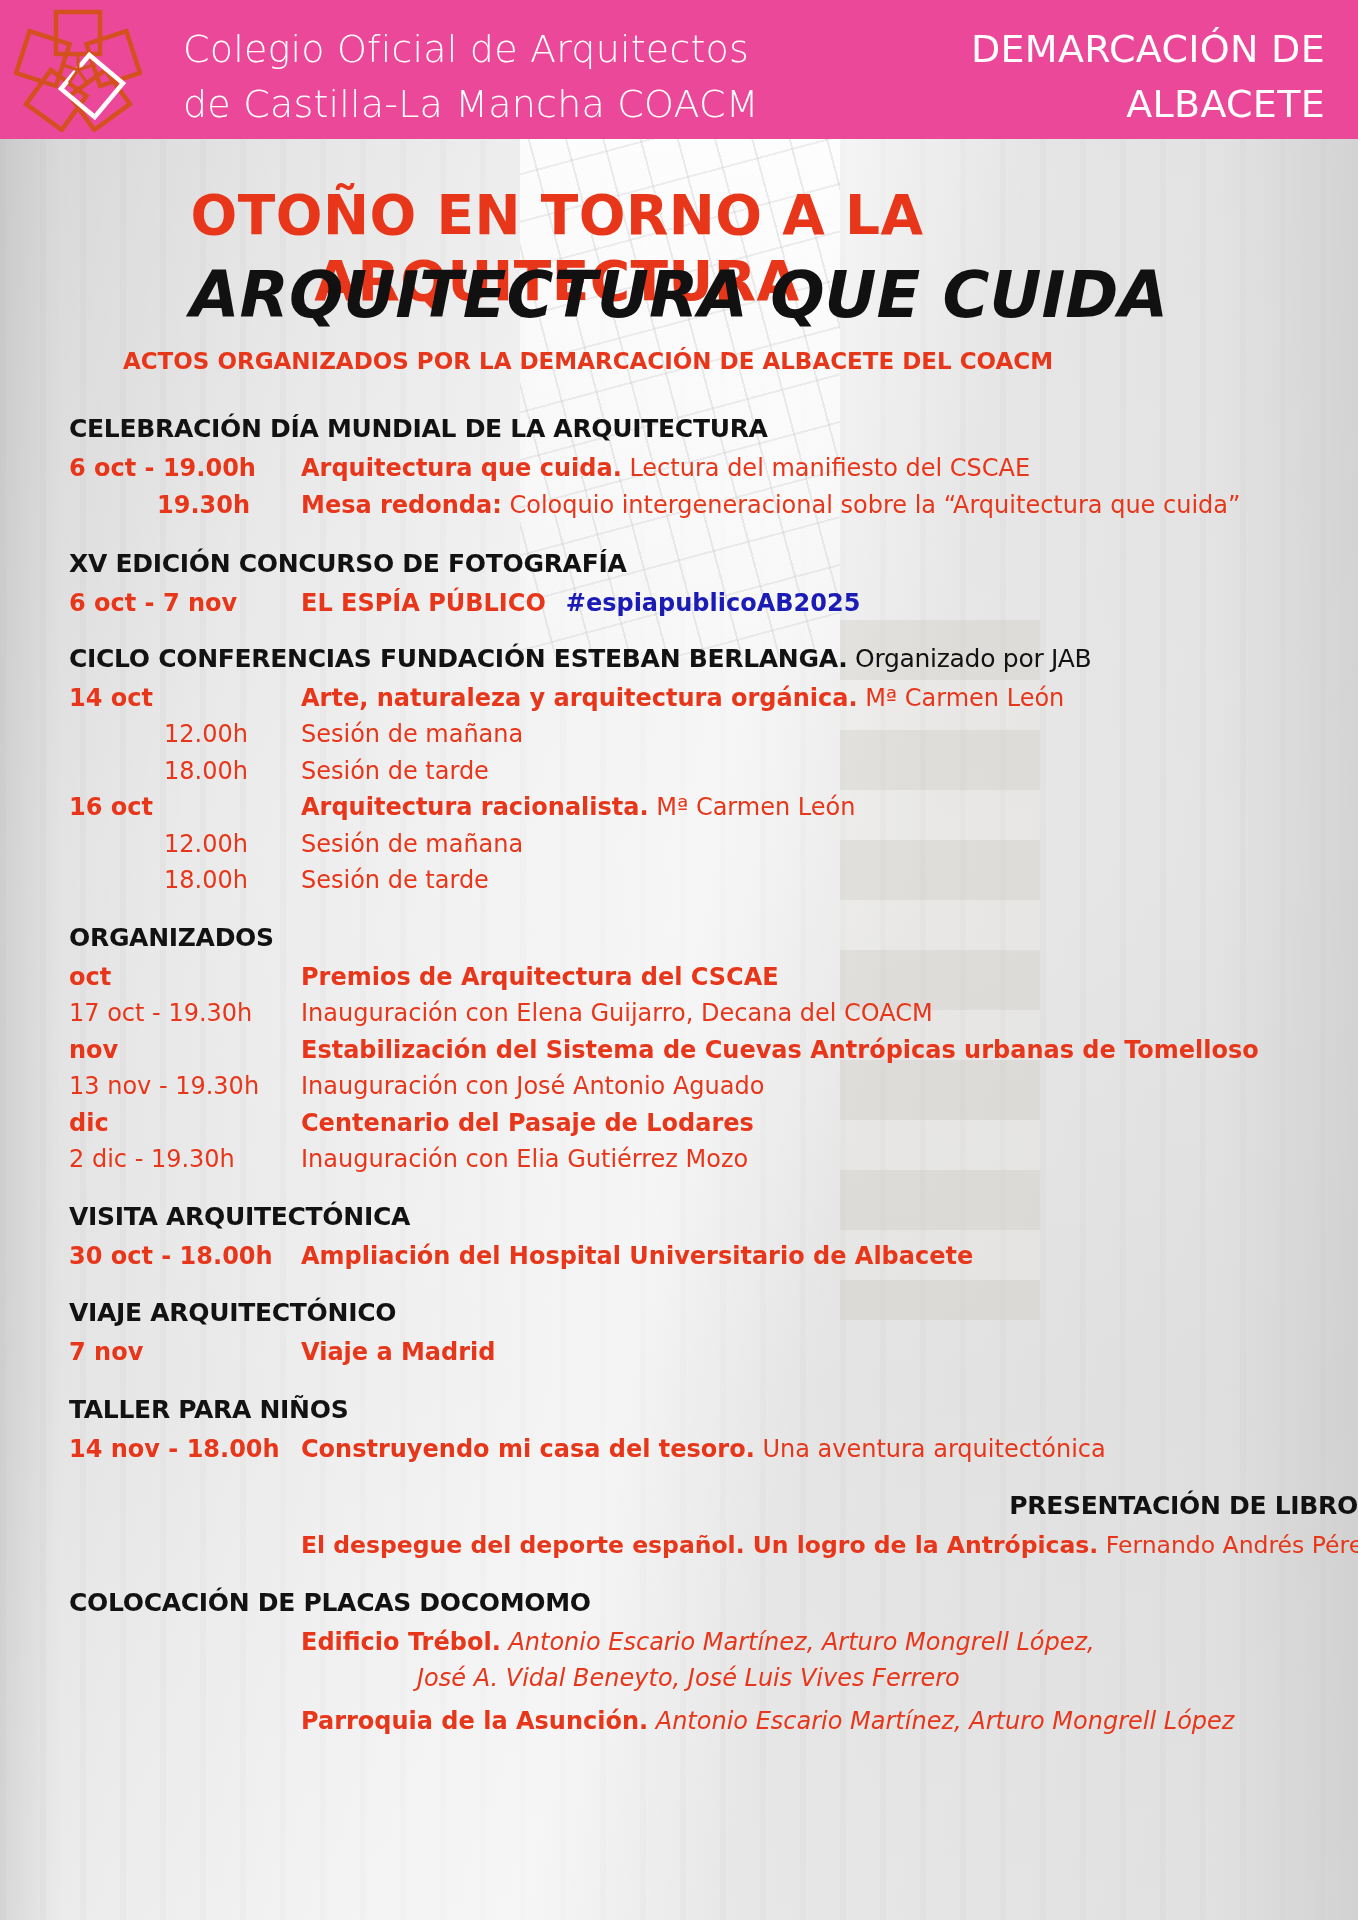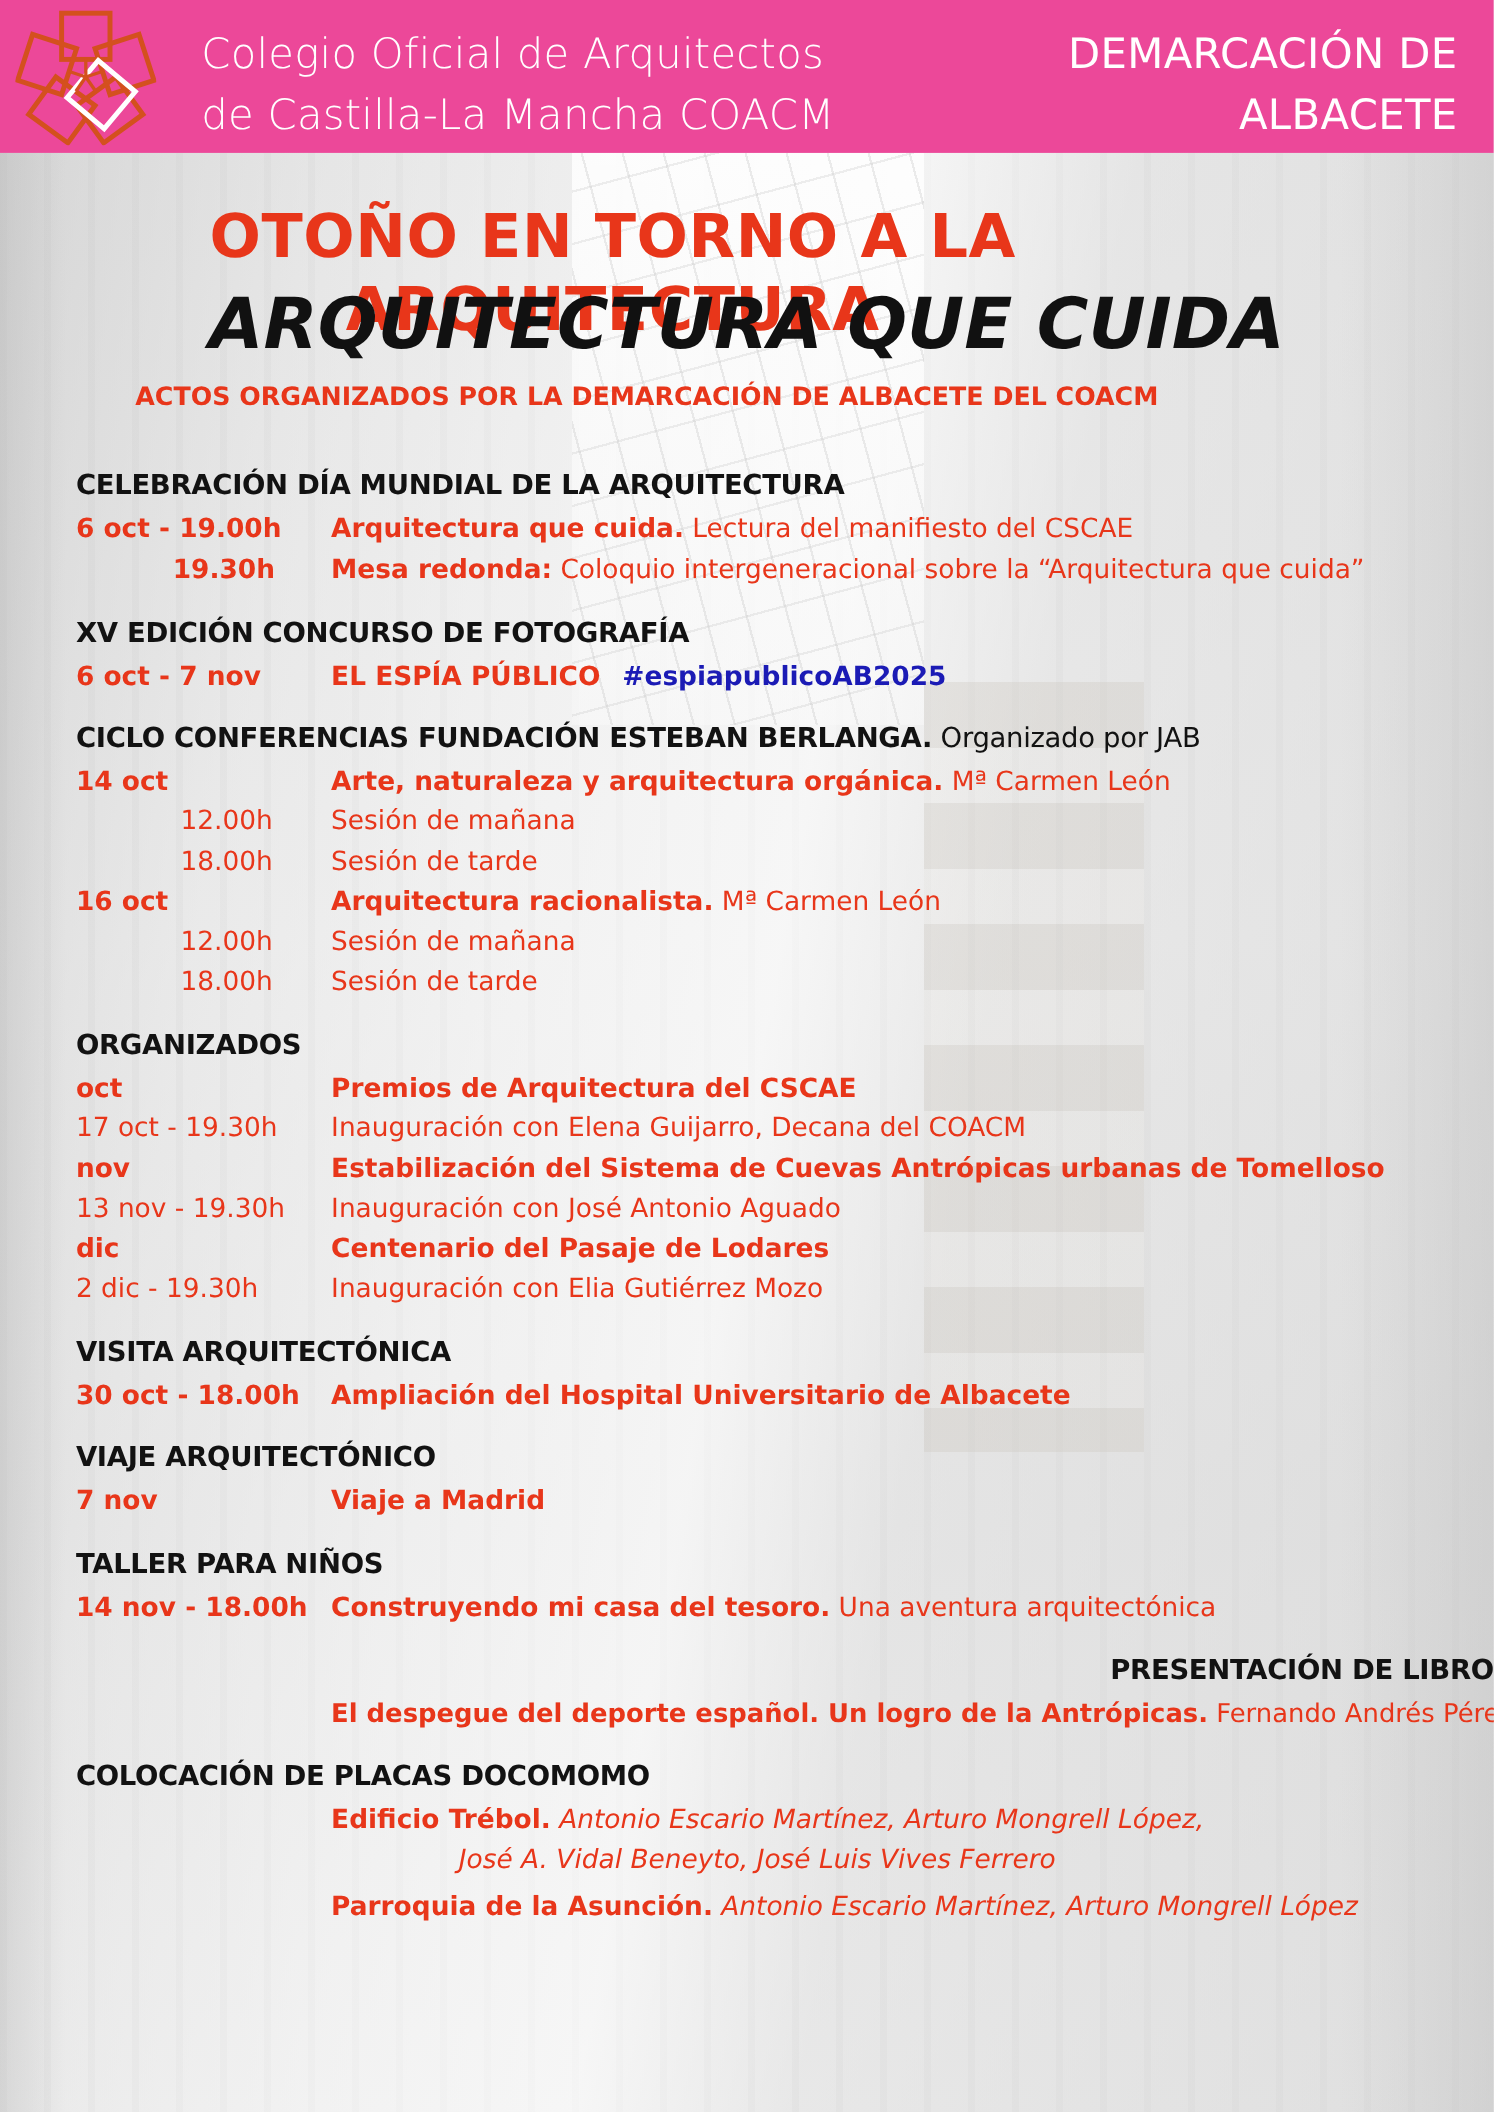--- a/index.html
+++ b/index.html
@@ -68,21 +68,21 @@
     font-size: 64px; line-height: 66px;
   }
   .title-org {
     position: absolute; left: 0; top: 346px; width: 1176px; text-align: center;
     color: #e8361a; font-family: "DejaVu Sans", sans-serif; font-weight: bold;
     font-size: 23px; line-height: 30px;
   }
 
   
   .content { position: absolute; left: 69px; top: 408px; width: 1289px; }
-  .section { margin-bottom: 22px; margin-top: 12px; }
+  .section { margin-bottom: 22px; }
   .sec-head {
     color: #121212; font-family: "DejaVu Sans", sans-serif; font-weight: bold;
     font-size: 25px; line-height: 42px; white-space: nowrap; letter-spacing: -0.3px;
   }
   .sec-head .sec-note { font-weight: normal; }
   .row {
     display: flex; font-size: 24px; line-height: 36.5px; color: #e8361a; white-space: nowrap;
   }
   .row .when { width: 232px; flex: 0 0 232px; }
   .row .when.bold { font-weight: bold; }

